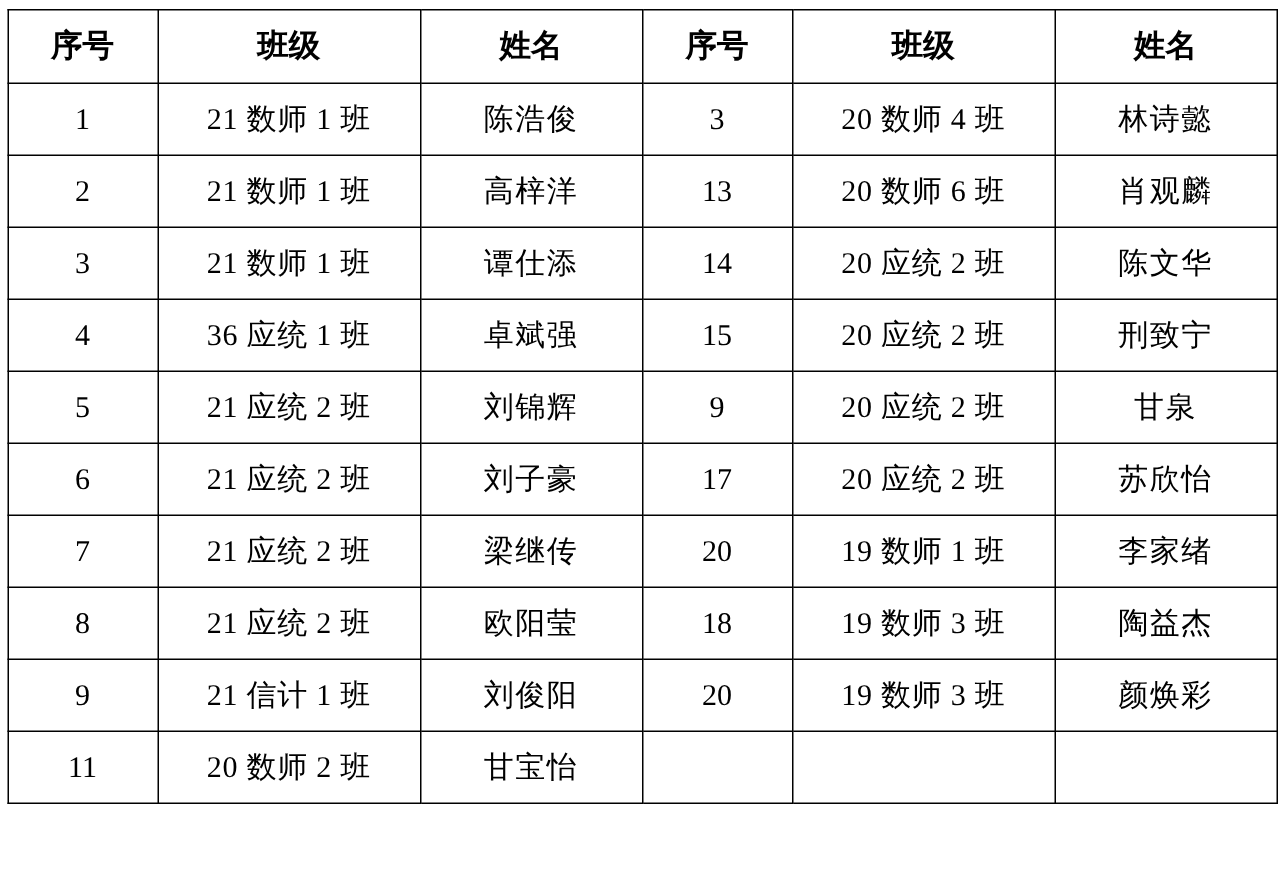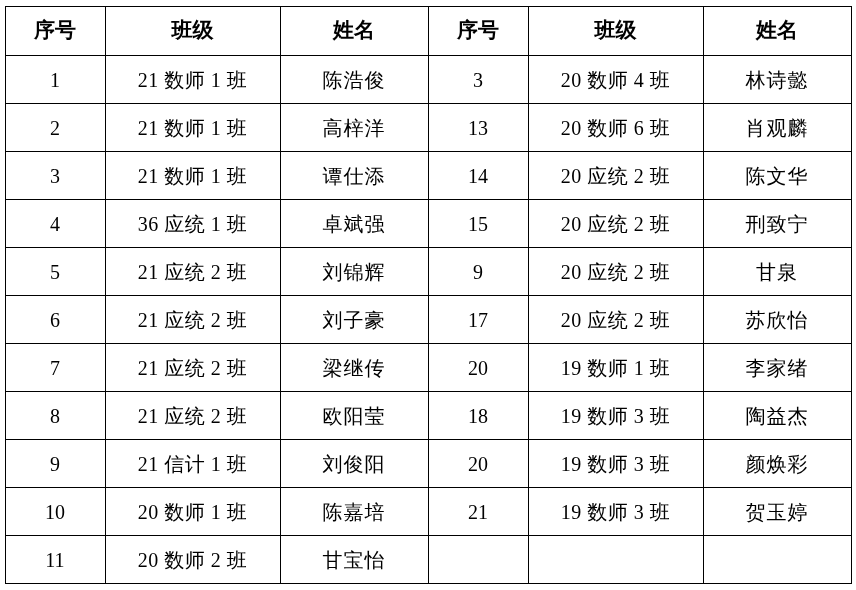--- a/index.html
+++ b/index.html
@@ -152,28 +152,20 @@
       </tr>
       <tr>
         <td class="seq-cell">9</td>
         <td class="cls-cell">21 信计 1 班</td>
         <td class="name-cell">刘俊阳</td>
         <td class="seq-cell">20</td>
         <td class="cls-cell">19 数师 3 班</td>
         <td class="name-cell">颜焕彩</td>
       </tr>
       <tr>
-        <td class="seq-cell">10</td>
-        <td class="cls-cell">20 数师 1 班</td>
-        <td class="name-cell">陈嘉培</td>
-        <td class="seq-cell">21</td>
-        <td class="cls-cell">19 数师 3 班</td>
-        <td class="name-cell">贺玉婷</td>
-      </tr>
-      <tr>
         <td class="seq-cell">11</td>
         <td class="cls-cell">20 数师 2 班</td>
         <td class="name-cell">甘宝怡</td>
         <td class="empty-cell"></td>
         <td class="empty-cell"></td>
         <td class="empty-cell"></td>
       </tr>
     </tbody>
   </table>
 </div>

